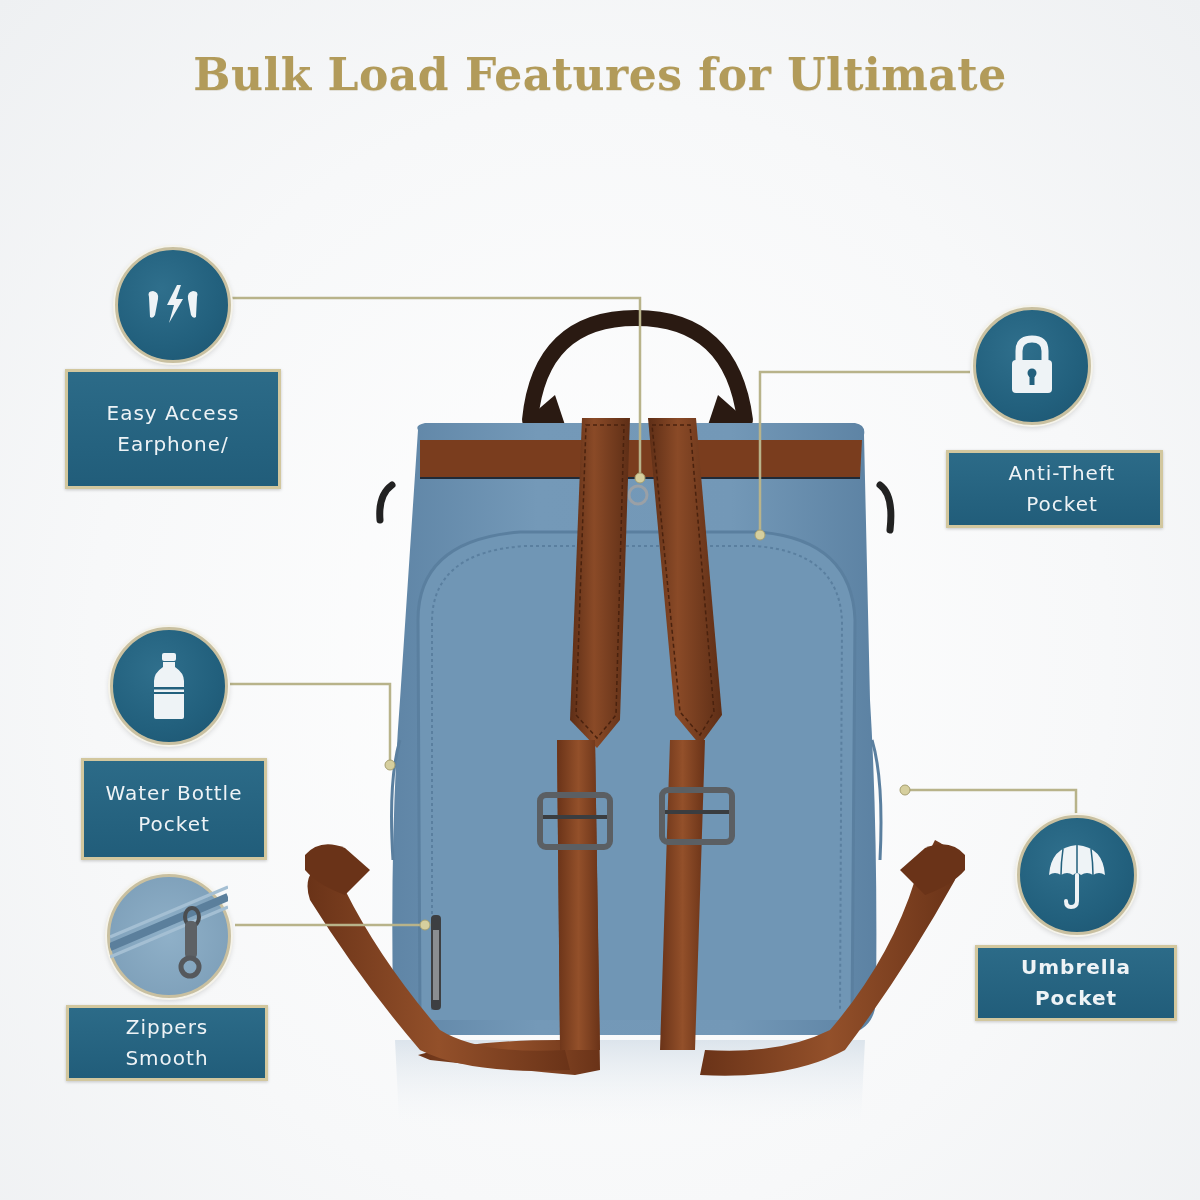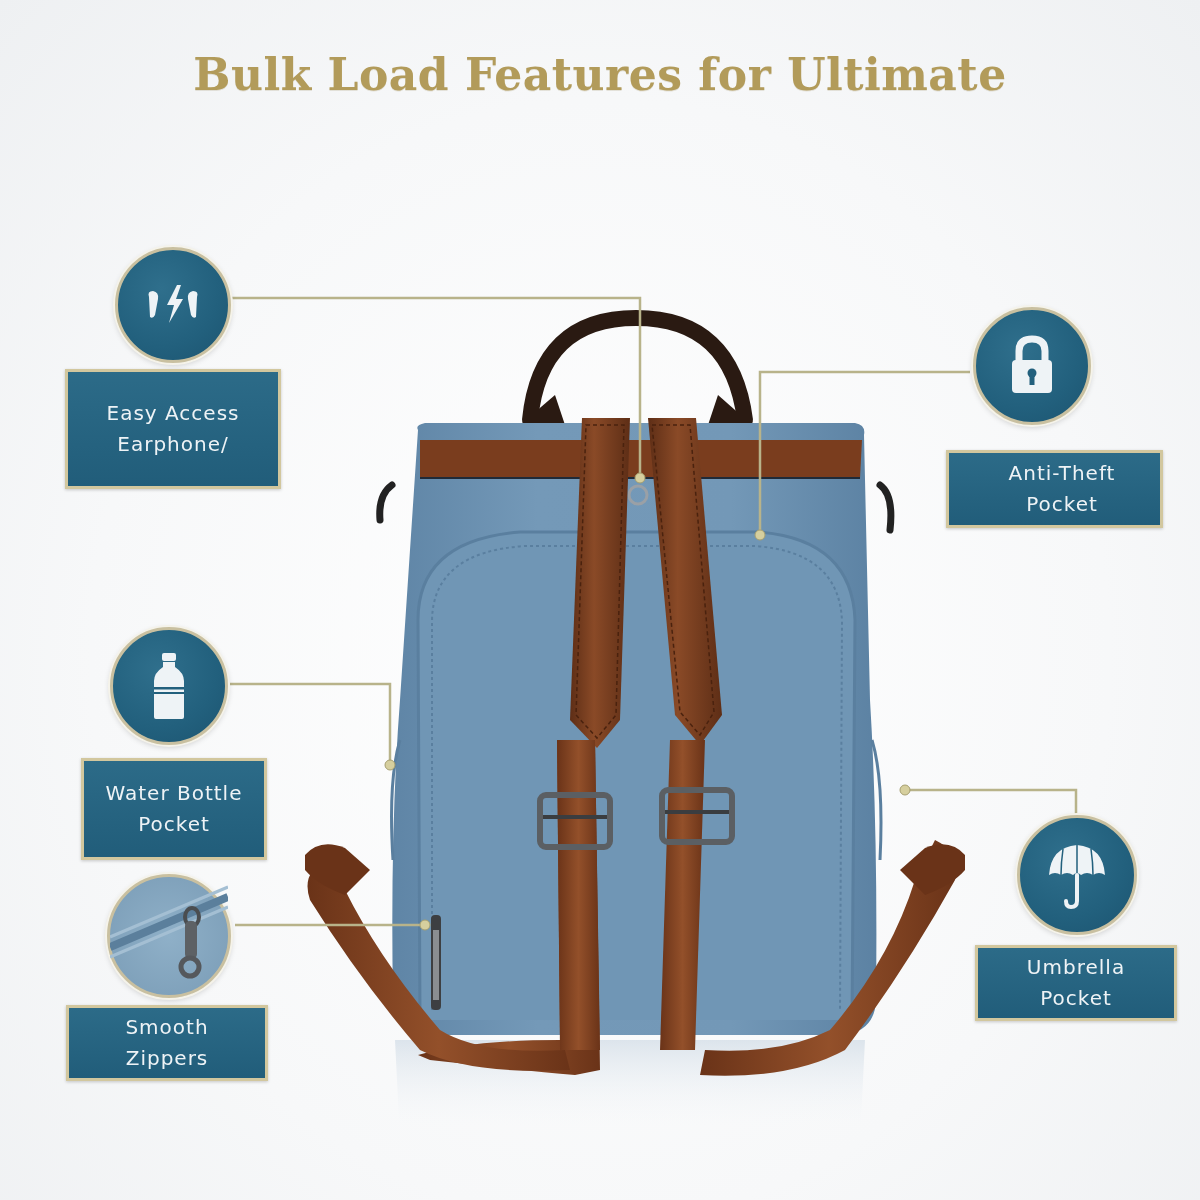--- a/index.html
+++ b/index.html
@@ -21,21 +21,21 @@
     border: 3px solid #c9c0a0; box-shadow: 0 0 0 2px #f5f3ea, 0 2px 6px rgba(0,0,0,0.2);
     display: flex; align-items: center; justify-content: center;
   }
   .label {
     position: absolute; background: linear-gradient(180deg, #2c6b88, #215d7a);
     border: 3px solid #d2c79e; color: #eef3f6; text-align: center;
     font-family: "DejaVu Sans", sans-serif; font-size: 20px; line-height: 31px;
     letter-spacing: 1px; display: flex; flex-direction: column; justify-content: center;
     box-shadow: 0 1px 3px rgba(0,0,0,0.2);
   }
-  .label.bold { font-weight: normal; }
+  .label.bold { font-weight: bold; }
   svg.overlay { position: absolute; left: 0; top: 0; }
   .zipper-circle {
     background: radial-gradient(circle at 50% 50%, #8fb0c8 0%, #7a9cb6 100%);
   }
 </style>
 </head>
 <body>
 
 <div class="title">
   <div>Bulk Load Features for Ultimate</div>
@@ -168,22 +168,22 @@
   <svg width="118" height="118" viewBox="0 0 118 118">
     <path d="M0 70 L118 20" stroke="#5b7f9c" stroke-width="8"></path>
     <path d="M0 80 L118 30" stroke="#a4bfd3" stroke-width="3"></path>
     <path d="M0 60 L118 10" stroke="#a4bfd3" stroke-width="3"></path>
     <ellipse cx="82" cy="40" rx="7" ry="9" fill="none" stroke="#4a4d50" stroke-width="4"></ellipse>
     <rect x="75" y="44" width="12" height="38" rx="5" fill="#5d6165"></rect>
     <circle cx="80" cy="90" r="9" fill="none" stroke="#55585c" stroke-width="5"></circle>
   </svg>
 </div>
 <div class="label" style="left:66px; top:1005px; width:196px; height:70px;">
+  <span>Zippers</span>
   <span>Smooth</span>
-  <span>Zippers</span>
 </div>
 
 <div class="circle" style="left:1017px; top:815px; width:114px; height:114px;">
   <svg width="60" height="68" viewBox="0 0 60 68">
     <path d="M2 34 Q4 6 30 4 Q56 6 58 34 Q52 30 46 34 Q40 30 34 34 Q30 30 26 34 Q20 30 14 34 Q8 30 2 34 Z" fill="#eef3f6"></path>
     <path d="M30 4 L30 34 M16 8 Q14 22 14 34 M44 8 Q46 22 46 34" stroke="#22607d" stroke-width="1.5" fill="none"></path>
     <path d="M30 34 L30 60 Q30 66 24 66 Q19 66 19 60" fill="none" stroke="#eef3f6" stroke-width="4" stroke-linecap="round"></path>
   </svg>
 </div>
 <div class="label bold" style="left:975px; top:945px; width:196px; height:70px;">

